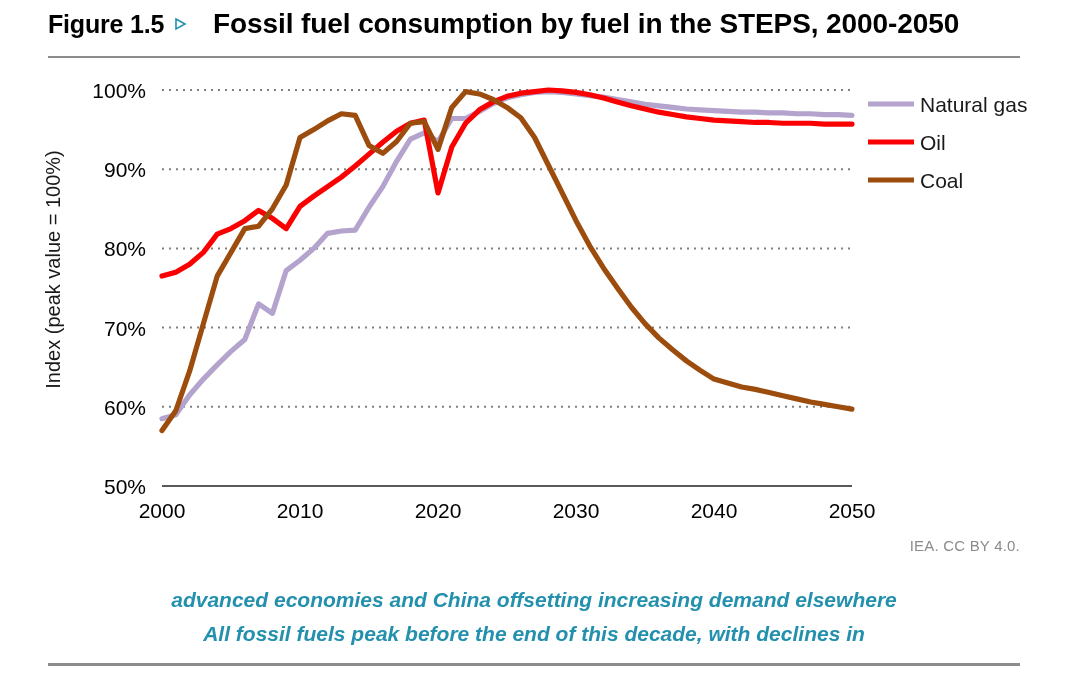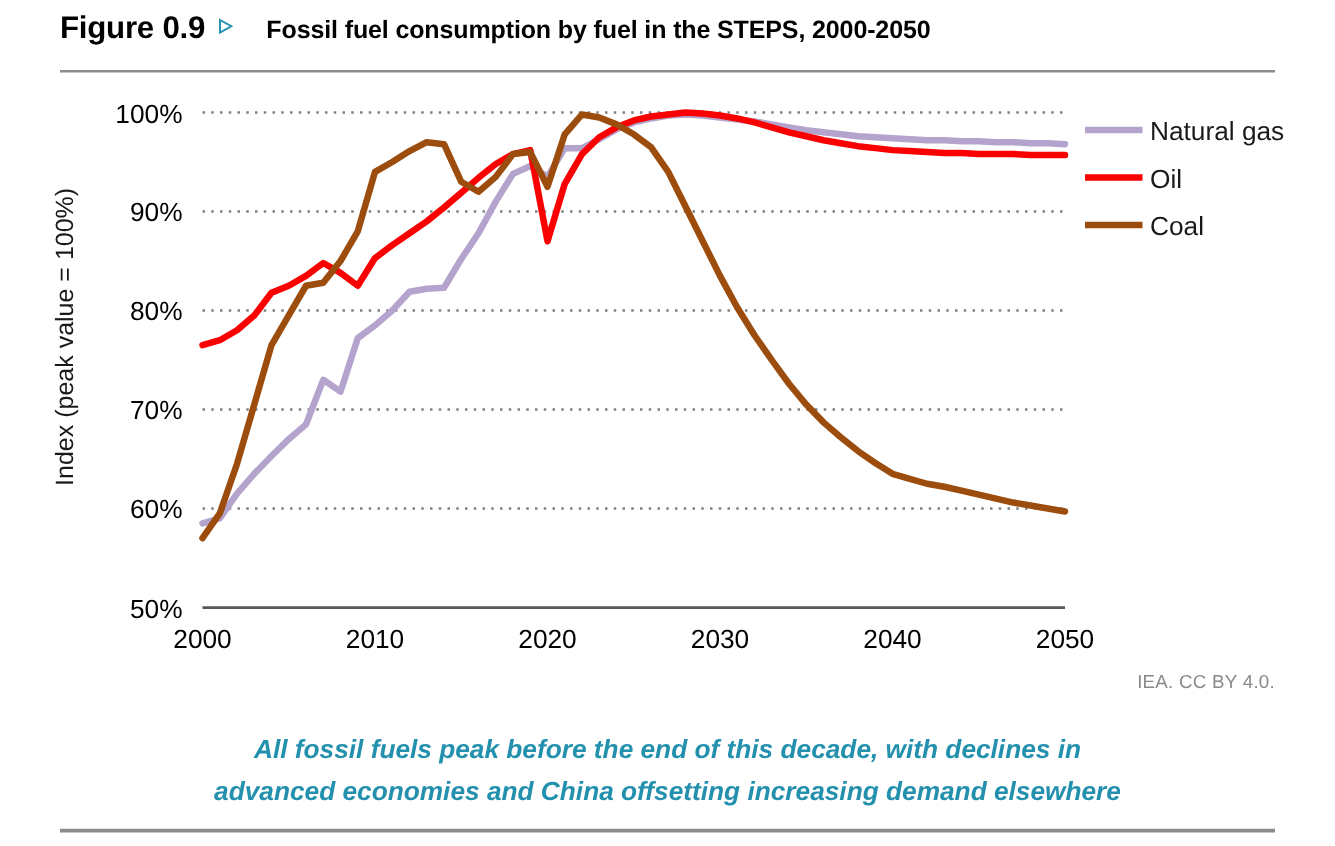--- a/index.html
+++ b/index.html
@@ -38,21 +38,21 @@
     letter-spacing: -0.2px;
   }
   .fig-marker {
     display: inline-block;
     margin-left: 9px;
     margin-right: 26px;
     position: relative;
     top: -2px;
   }
   .fig-title {
-    font-size: 20px;
+    font-size: 28px;
     font-weight: bold;
     color: #000000;
     letter-spacing: -0.1px;
   }
   .rule-top {
     position: absolute;
     left: 48px;
     top: 56px;
     width: 972px;
     height: 2px;
@@ -123,21 +123,21 @@
     line-height: 34px;
   }
   .caption-line { display: block; }
 </style>
 </head>
 <body>
 
 <div class="figure-wrap">
 
   <div class="fig-header">
-    <span class="fig-number">Figure 0.9</span>
+    <span class="fig-number">Figure 1.5</span>
     <span class="fig-marker">
       <svg width="14" height="14" viewBox="0 0 14 14" aria-hidden="true">
         <polygon points="3,2 12,7 3,12" fill="none" stroke="#2390ad" stroke-width="1.6"></polygon>
       </svg>
     </span>
     <span class="fig-title">Fossil fuel consumption by fuel in the STEPS, 2000-2050</span>
   </div>
 
   <div class="rule-top"></div>
 
@@ -170,18 +170,18 @@
         <line x1="868" x2="914" y1="80" y2="80" stroke="#fa0000" stroke-width="5.2" stroke-linecap="butt"></line>
         <text x="920" y="88" class="legend-text">Oil</text>
         <line x1="868" x2="914" y1="118" y2="118" stroke="#9c4c0c" stroke-width="5.2" stroke-linecap="butt"></line>
         <text x="920" y="126" class="legend-text">Coal</text>
       </svg>
   </div>
 
   <div class="credit">IEA. CC BY 4.0.</div>
 
   <div class="caption">
+    <span class="caption-line">advanced economies and China offsetting increasing demand elsewhere</span>
     <span class="caption-line">All fossil fuels peak before the end of this decade, with declines in</span>
-    <span class="caption-line">advanced economies and China offsetting increasing demand elsewhere</span>
   </div>
 
   <div class="rule-bottom"></div>
 </div>
 
 </body></html>

